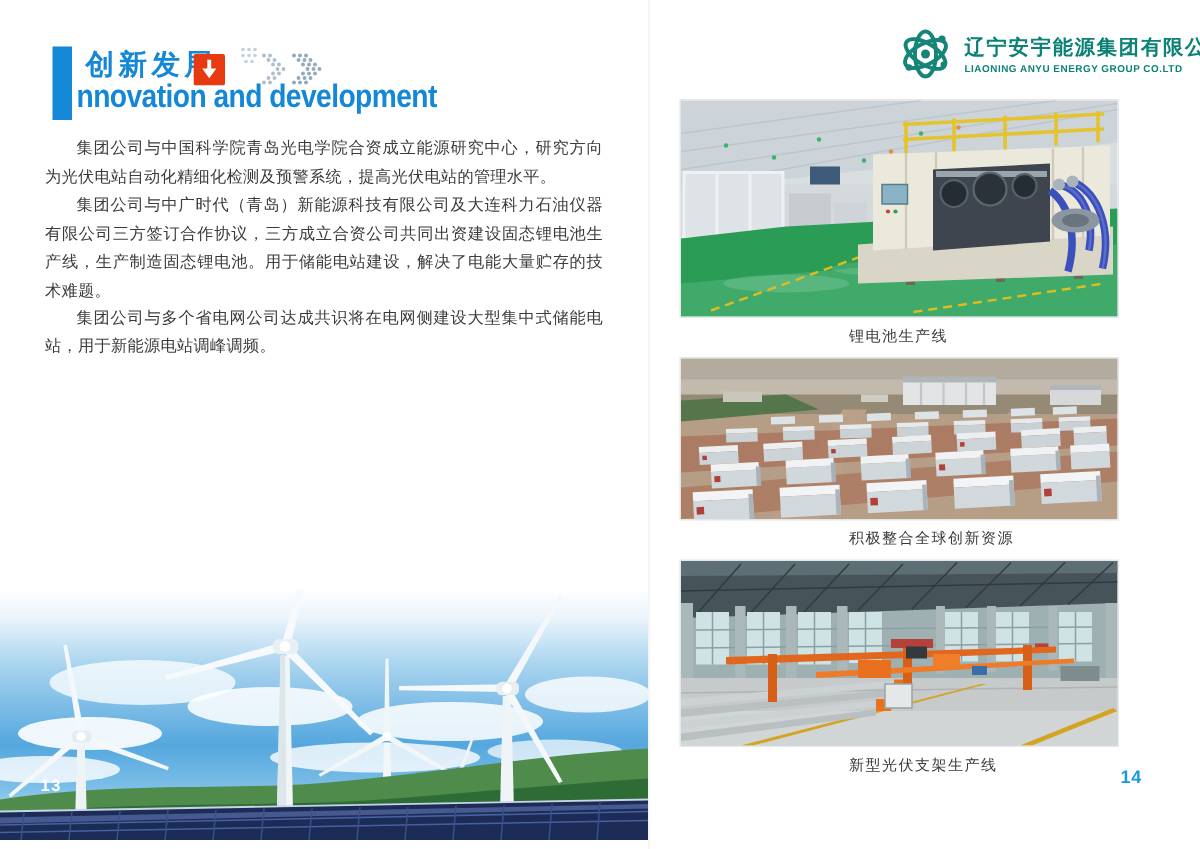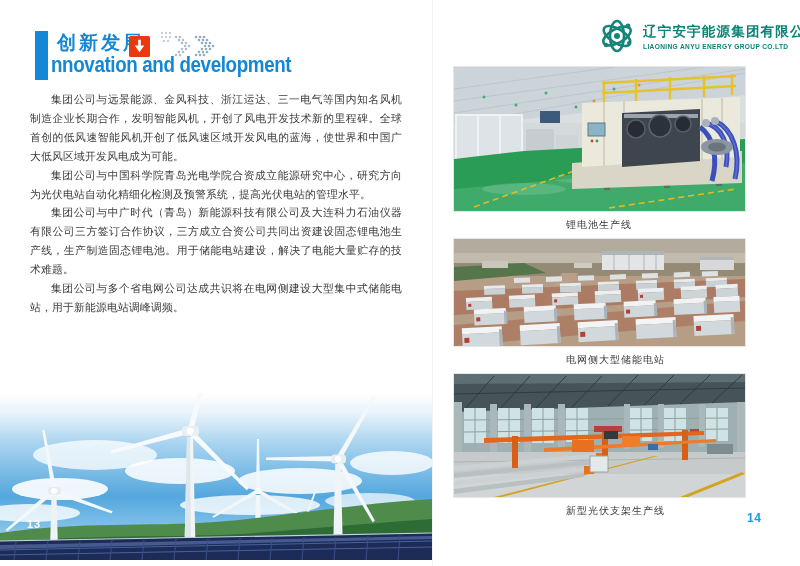--- a/index.html
+++ b/index.html
@@ -101,21 +101,20 @@
           <circle cx="50" cy="18" r="1.3"></circle>
             <circle cx="47" cy="21" r="1.3"></circle>
             <circle cx="44" cy="24" r="1.3"></circle>
         </g>
       </g>
     </svg>
 
     <div class="title-en">nnovation and development</div>
 
     <div class="body-text">
-      <p>集团公司与远景能源、金风科技、浙江运达、三一电气等国内知名风机制造企业长期合作，发明智能风机，开创了风电开发技术新的里程碑。全球首创的低风速智能风机开创了低风速区域开发风电的蓝海，使世界和中国广大低风区域开发风电成为可能。</p>
       <p>集团公司与中国科学院青岛光电学院合资成立能源研究中心，研究方向为光伏电站自动化精细化检测及预警系统，提高光伏电站的管理水平。</p>
       <p>集团公司与中广时代（青岛）新能源科技有限公司及大连科力石油仪器有限公司三方签订合作协议，三方成立合资公司共同出资建设固态锂电池生产线，生产制造固态锂电池。用于储能电站建设，解决了电能大量贮存的技术难题。</p>
       <p>集团公司与多个省电网公司达成共识将在电网侧建设大型集中式储能电站，用于新能源电站调峰调频。</p>
     </div>
 
     <div class="wind-photo">
       <svg width="432" height="167" viewBox="0 0 432 167">
 
         <g fill="#ffffff">
           <ellipse cx="95" cy="62" rx="62" ry="15" opacity="0.75"></ellipse>
@@ -449,21 +448,21 @@
                 <rect x="277" y="85" width="3" height="17"></rect>
               </g>
             <g fill="#b24038">
                 <rect x="10" y="92" width="5" height="5"></rect>
                 <rect x="126" y="92" width="5" height="5"></rect>
                 <rect x="242" y="92" width="5" height="5"></rect>
               </g>
           </g>
         </svg>
       </div>
-      <figcaption class="photo-caption">电网侧大型储能电站</figcaption>
+      <figcaption class="photo-caption">积极整合全球创新资源</figcaption>
     </figure>
 
     <figure class="photo-fig fig-3">
       <div class="photo-frame">
         <svg width="291" height="123" viewBox="0 0 291 123">
           <rect width="291" height="123" fill="#9fb0b2"></rect>
           <polygon points="0,0 291,0 291,28 0,38" fill="#46545a"></polygon>
           <polygon points="0,0 291,0 291,8 0,10" fill="#5d6e74"></polygon>
           <g stroke="#2f3b40" stroke-width="1">
             <line x1="10" y1="36" x2="40" y2="2"></line>

